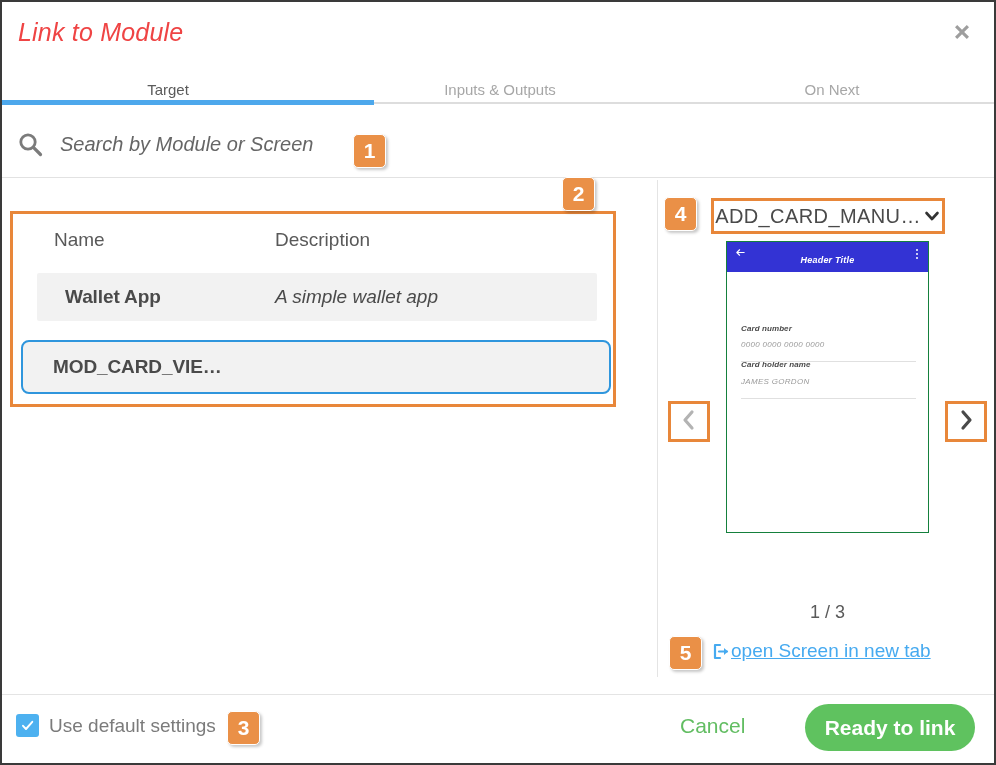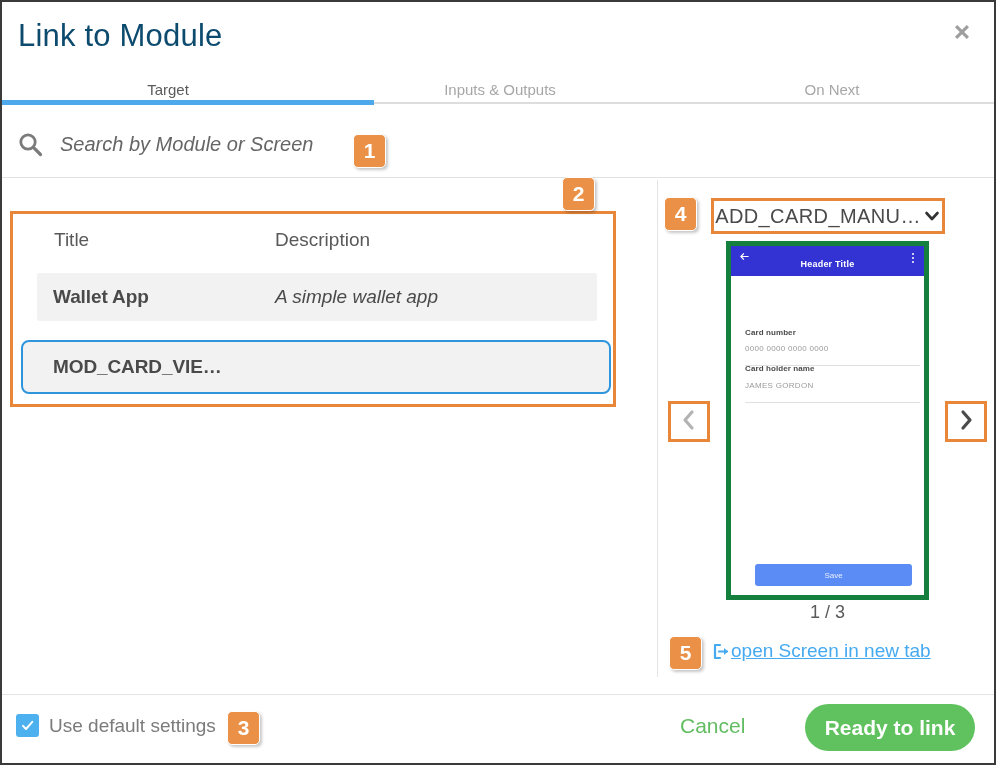--- a/index.html
+++ b/index.html
@@ -14,24 +14,25 @@
     width: 996px; height: 765px;
     background: #ffffff;
     border: 2px solid #3a3a3a;
     overflow: hidden;
   }
 
   
   .dlg-title {
     position: absolute;
     left: 16px; top: 16px;
-    font-size: 31px;
-    color: #0c4a6e;
+    font-size: 25px;
+    color: #ef4444;
     letter-spacing: 0.2px;
     font-weight: 400;
+    font-style: italic;
   }
   .close-btn {
     position: absolute;
     right: 14px; top: 12px;
     width: 36px; height: 36px;
     display: flex; align-items: center; justify-content: center;
     cursor: pointer;
     color: #9e9e9e;
   }
   .close-btn svg { display:block; }
@@ -137,21 +138,21 @@
     cursor: pointer;
   }
   .list-row.r0 { top: 59px; border-radius: 2px; }
   .list-row.r1 {
     top: 126px;
     left: 8px; width: 590px; height: 54px;
     border: 2px solid #2f96dd;
     border-radius: 8px;
   }
   .row-name {
-    position: absolute; left: 16px;
+    position: absolute; left: 28px;
     font-size: 19px; font-weight: 700; color: #4a4a4a;
     letter-spacing: -0.1px;
   }
   .list-row.r1 .row-name { left: 30px; }
   .row-desc {
     position: absolute; left: 238px;
     font-size: 19px; font-style: italic; color: #4a4a4a;
   }
 
   
@@ -173,24 +174,25 @@
     cursor: pointer;
   }
   .screen-select .sel-text {
     font-size: 20px; color: #4a4a4a; letter-spacing: 0.4px;
   }
   .screen-select .chev { margin-left: 2px; display: flex; align-items: center; }
 
   .phone {
     position: absolute;
     left: 724px; top: 239px;
-    width: 203px; height: 359px;
-    background: #ffffff;
-    border: 5px solid #15803d;
+    width: 203px; height: 292px;
+    background: #ffffff;
+    border: 1px solid #15803d;
     overflow: hidden;
+    font-style: italic;
   }
   .phone-header {
     position: relative;
     width: 100%; height: 30px;
     background: #3333d4;
   }
   .phone-back {
     position: absolute; left: 8px; top: 5px;
     color: #ffffff; font-size: 12px; line-height: 1;
   }
@@ -344,21 +346,21 @@
   <div class="badge" id="badge2">2</div>
 
   <div class="badge" id="badge3">3</div>
 
   <div class="badge" id="badge4">4</div>
 
   <div class="badge" id="badge5">5</div>
 
   <div class="list-panel">
     <div class="list-head">
-      <div class="col-name">Title</div>
+      <div class="col-name">Name</div>
       <div class="col-desc">Description</div>
     </div>
 
     <div class="list-row r0">
       <span class="row-name">Wallet App</span>
       <span class="row-desc">A simple wallet app</span>
     </div>
 
     <div class="list-row r1">
       <span class="row-name">MOD_CARD_VIE…</span>

